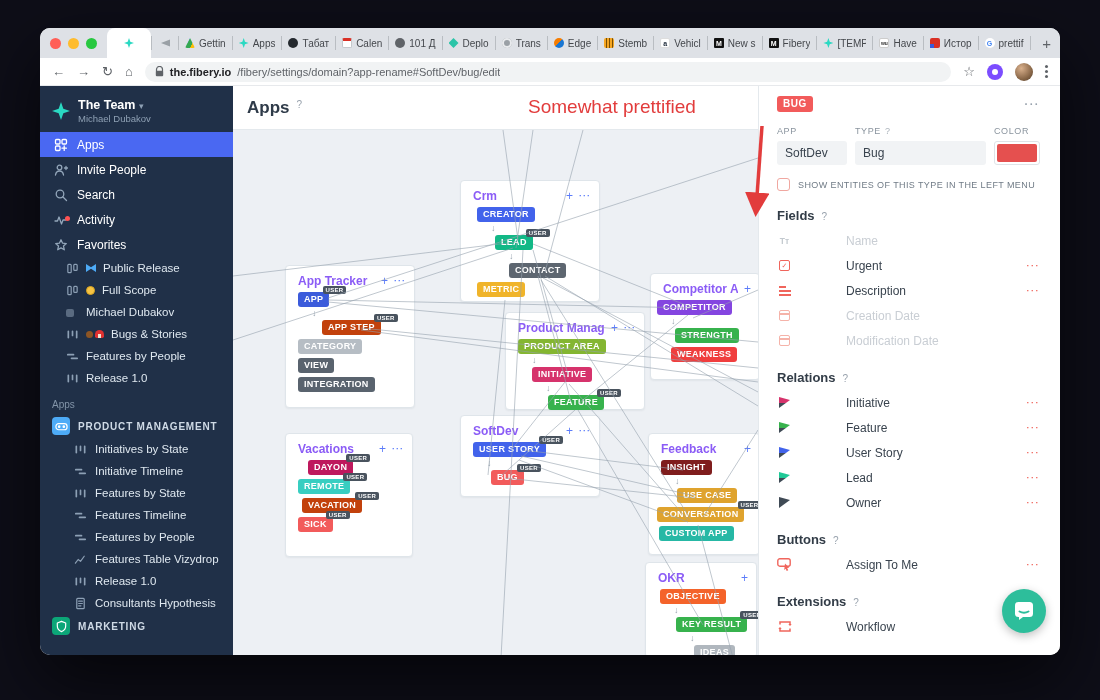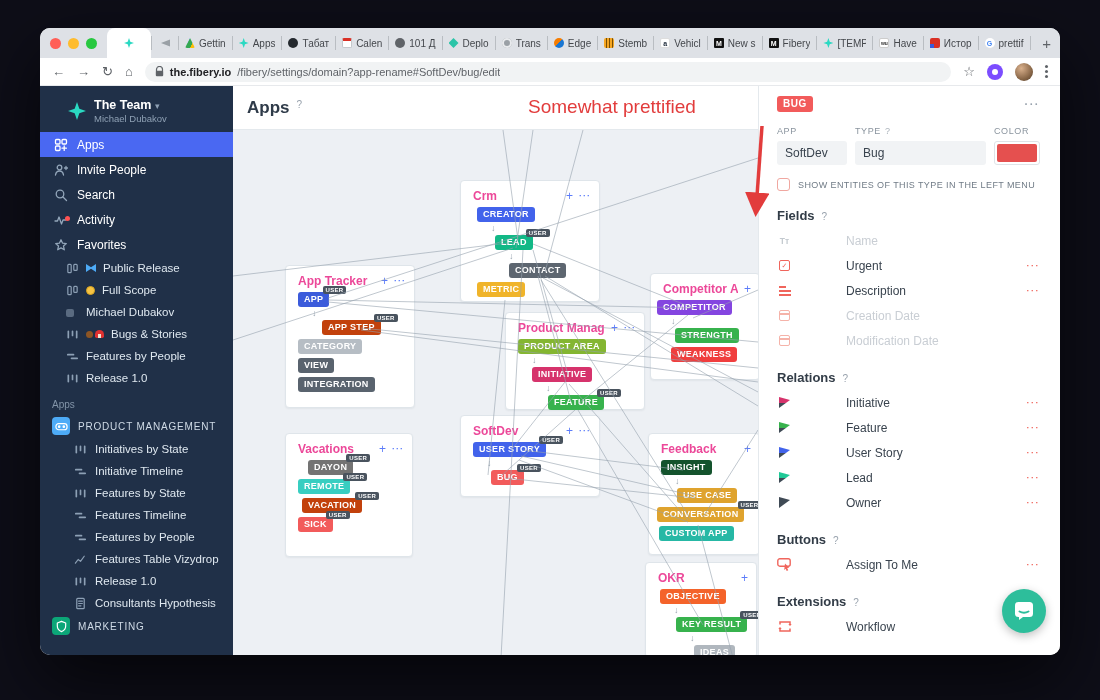--- a/index.html
+++ b/index.html
@@ -40,21 +40,21 @@
   .urlhost{color:#202124;font-weight:bold;white-space:nowrap;}
   .urlpath{color:#5f6368;white-space:nowrap;overflow:hidden;text-overflow:ellipsis;min-width:0;}
   .ext-badge{width:16px;height:16px;border-radius:50%;background:#7c4dff;display:flex;align-items:center;justify-content:center;}
   .ext-badge i{width:6px;height:6px;border-radius:50%;background:#fff;}
   .avatar{width:18px;height:18px;border-radius:50%;background:radial-gradient(circle at 35% 30%,#d9b08c,#8a6849 60%,#4f3b28);}
   .kebab-v{display:flex;flex-direction:column;gap:2px;}
   .kebab-v i{width:3px;height:3px;border-radius:50%;background:#5f6368;}
   
   .app{display:flex;height:569px;}
   .sidebar{width:193px;background:#203048;color:#dfe8f0;flex:none;padding-top:8px;overflow:hidden;}
-  .ws{display:flex;align-items:center;gap:8px;padding:4px 28px 8px;}
+  .ws{display:flex;align-items:center;gap:8px;padding:4px 12px 8px;}
   .ws-logo{width:18px;height:18px;background:#2ad9c2;clip-path:polygon(50% 0,63% 37%,100% 50%,63% 63%,50% 100%,37% 63%,0 50%,37% 37%);flex:none;}
   .ws-name{font-size:12.5px;font-weight:bold;color:#fff;line-height:1.2;}
   .ws-name .chev{color:#8ea0b4;font-size:9px;font-weight:normal;}
   .ws-user{font-size:9.5px;color:#8ea0b4;}
   .navitem{display:flex;align-items:center;gap:9px;height:25px;padding-left:14px;font-size:12px;color:#ffffff;position:relative;}
   .navitem .icn{width:14px;height:14px;color:#93a6ba;flex:none;position:relative;}
   .navitem.active{background:#4a68f2;color:#fff;}
   .navitem.active .icn{color:#fff;}
   .reddot{position:absolute;right:-2px;top:3px;width:5px;height:5px;border-radius:50%;background:#ff5252;}
   .favitem{display:flex;align-items:center;gap:7px;height:22px;padding-left:26px;font-size:11.5px;color:#dfe8f0;}
@@ -62,33 +62,33 @@
   .emoji{display:inline-flex;gap:2px;align-items:center;flex:none;}
   .em-butterfly{width:10px;height:8px;background:#4dabf7;clip-path:polygon(0 0,50% 42%,100% 0,100% 100%,50% 58%,0 100%);}
   .em-coin{width:9px;height:9px;border-radius:50%;background:#f6c344;border:1px solid #d9a520;}
   .em-ant{width:7px;height:7px;border-radius:50%;background:#8d5524;}
   .em-mushroom{width:9px;height:8px;background:#e03131;border-radius:5px 5px 2px 2px;position:relative;}
   .em-mushroom:after{content:"";position:absolute;left:3px;top:4px;width:3px;height:4px;background:#f1e4d2;}
   .em-dot{width:8px;height:8px;border-radius:2px;background:#93a6ba;opacity:.5;}
   .sec-label{font-size:10px;color:#8294a8;padding:10px 0 4px 12px;}
   .appitem{display:flex;align-items:center;gap:8px;height:24px;padding-left:12px;}
   .appbadge{width:18px;height:18px;border-radius:4px;display:flex;align-items:center;justify-content:center;color:#fff;flex:none;}
-  .appname{font-size:10px;font-weight:normal;letter-spacing:.8px;color:#cfdae6;}
+  .appname{font-size:10px;font-weight:bold;letter-spacing:.8px;color:#cfdae6;}
   .viewitem{display:flex;align-items:center;gap:8px;height:22px;padding-left:34px;font-size:11.5px;color:#dfe8f0;}
   .viewitem .icn{width:13px;height:13px;color:#8da0b5;flex:none;}
   
   .main{flex:1;display:flex;flex-direction:column;min-width:0;background:#edf0f4;}
   .mainheader{height:44px;background:#fff;border-bottom:1px solid #e4e9ed;display:flex;align-items:center;padding-left:14px;flex:none;}
   .ptitle{font-size:17px;font-weight:bold;color:#2f3b49;}
   .phelp{font-size:10px;color:#98a2ad;margin-left:7px;margin-top:-6px;}
   .canvas{flex:1;position:relative;overflow:hidden;}
   .lines{position:absolute;left:0;top:0;z-index:3;pointer-events:none;}
   .card{position:absolute;background:#fff;border:1px solid #dfe5ea;border-radius:4px;box-shadow:0 1px 2px rgba(31,45,61,.06);z-index:2;padding-top:6px;}
   .cardtitle{display:flex;align-items:center;padding:0 8px 0 12px;height:18px;}
-  .cardtitle .t{font-size:12px;font-weight:bold;color:#ec4899;white-space:nowrap;overflow:hidden;flex:1;}
+  .cardtitle .t{font-size:12px;font-weight:bold;color:#8b5cf6;white-space:nowrap;overflow:hidden;flex:1;}
   .cact{color:#5c7cfa;font-size:12px;margin-left:6px;line-height:1;}
   .cact.dots{letter-spacing:1px;font-weight:bold;font-size:9px;}
   .tagrow{position:relative;height:19px;}
   .tag{position:absolute;top:2px;font-size:9px;font-weight:bold;letter-spacing:.3px;color:#fff;padding:2px 6px 3px;border-radius:3px;white-space:nowrap;}
   .usermini{position:absolute;top:-6px;right:-17px;background:#49535e;color:#fff;font-size:6px;font-weight:bold;padding:1px 3px;border-radius:2px;letter-spacing:.3px;}
   .arrowrow{height:9px;font-size:9px;line-height:8px;color:#94a0ac;}
   .annot{position:absolute;z-index:60;pointer-events:none;left:0;top:0;width:1020px;height:627px;}
   .annot-text{position:absolute;left:488px;top:68px;font-size:19px;color:#e23c3c;font-weight:500;}
   
   .panel{width:302px;flex:none;background:#fff;border-left:1px solid #e4e9ed;padding:10px 20px 0 18px;position:relative;overflow:hidden;}
@@ -542,21 +542,21 @@
               <span class="tag" style="background: rgb(242, 91, 91); left: 30px;">BUG<span class="usermini">USER</span></span>
             </div>
           </div>
           <div class="card" style="left: 52px; top: 303px; width: 128px; height: 124px;">
             <div class="cardtitle">
               <span class="t">Vacations</span>
               <span class="cact">+</span>
               <span class="cact dots">···</span>
             </div>
             <div class="tagrow">
-              <span class="tag" style="background: #737373; left: 22px;">DAYON<span class="usermini">USER</span></span>
+              <span class="tag" style="background: #be185d; left: 22px;">DAYON<span class="usermini">USER</span></span>
             </div>
             <div class="tagrow">
               <span class="tag" style="background: rgb(56, 206, 193); left: 12px;">REMOTE<span class="usermini">USER</span></span>
             </div>
             <div class="tagrow">
               <span class="tag" style="background: #c2410c; left: 16px;">VACATION<span class="usermini">USER</span></span>
             </div>
             <div class="tagrow">
               <span class="tag" style="background: rgb(242, 91, 91); left: 12px;">SICK<span class="usermini">USER</span></span>
             </div>
@@ -576,21 +576,21 @@
             <div class="tagrow">
               <span class="tag" style="background: rgb(240, 62, 62); left: 20px;">WEAKNESS</span>
             </div>
           </div>
           <div class="card" style="left: 415px; top: 303px; width: 112px; height: 122px;">
             <div class="cardtitle">
               <span class="t">Feedback</span>
               <span class="cact">+</span>
             </div>
             <div class="tagrow">
-              <span class="tag" style="background: #14532d; left: 12px;">INSIGHT</span>
+              <span class="tag" style="background: #7f1d1d; left: 12px;">INSIGHT</span>
             </div>
             <div class="arrowrow" style="padding-left: 26px;">↓</div>
             <div class="tagrow">
               <span class="tag" style="background: rgb(223, 163, 46); left: 28px;">USE CASE</span>
             </div>
             <div class="tagrow">
               <span class="tag" style="background: rgb(223, 163, 46); left: 8px;">CONVERSATION<span class="usermini">USER</span></span>
             </div>
             <div class="tagrow">
               <span class="tag" style="background: rgb(38, 184, 165); left: 10px;">CUSTOM APP</span>

